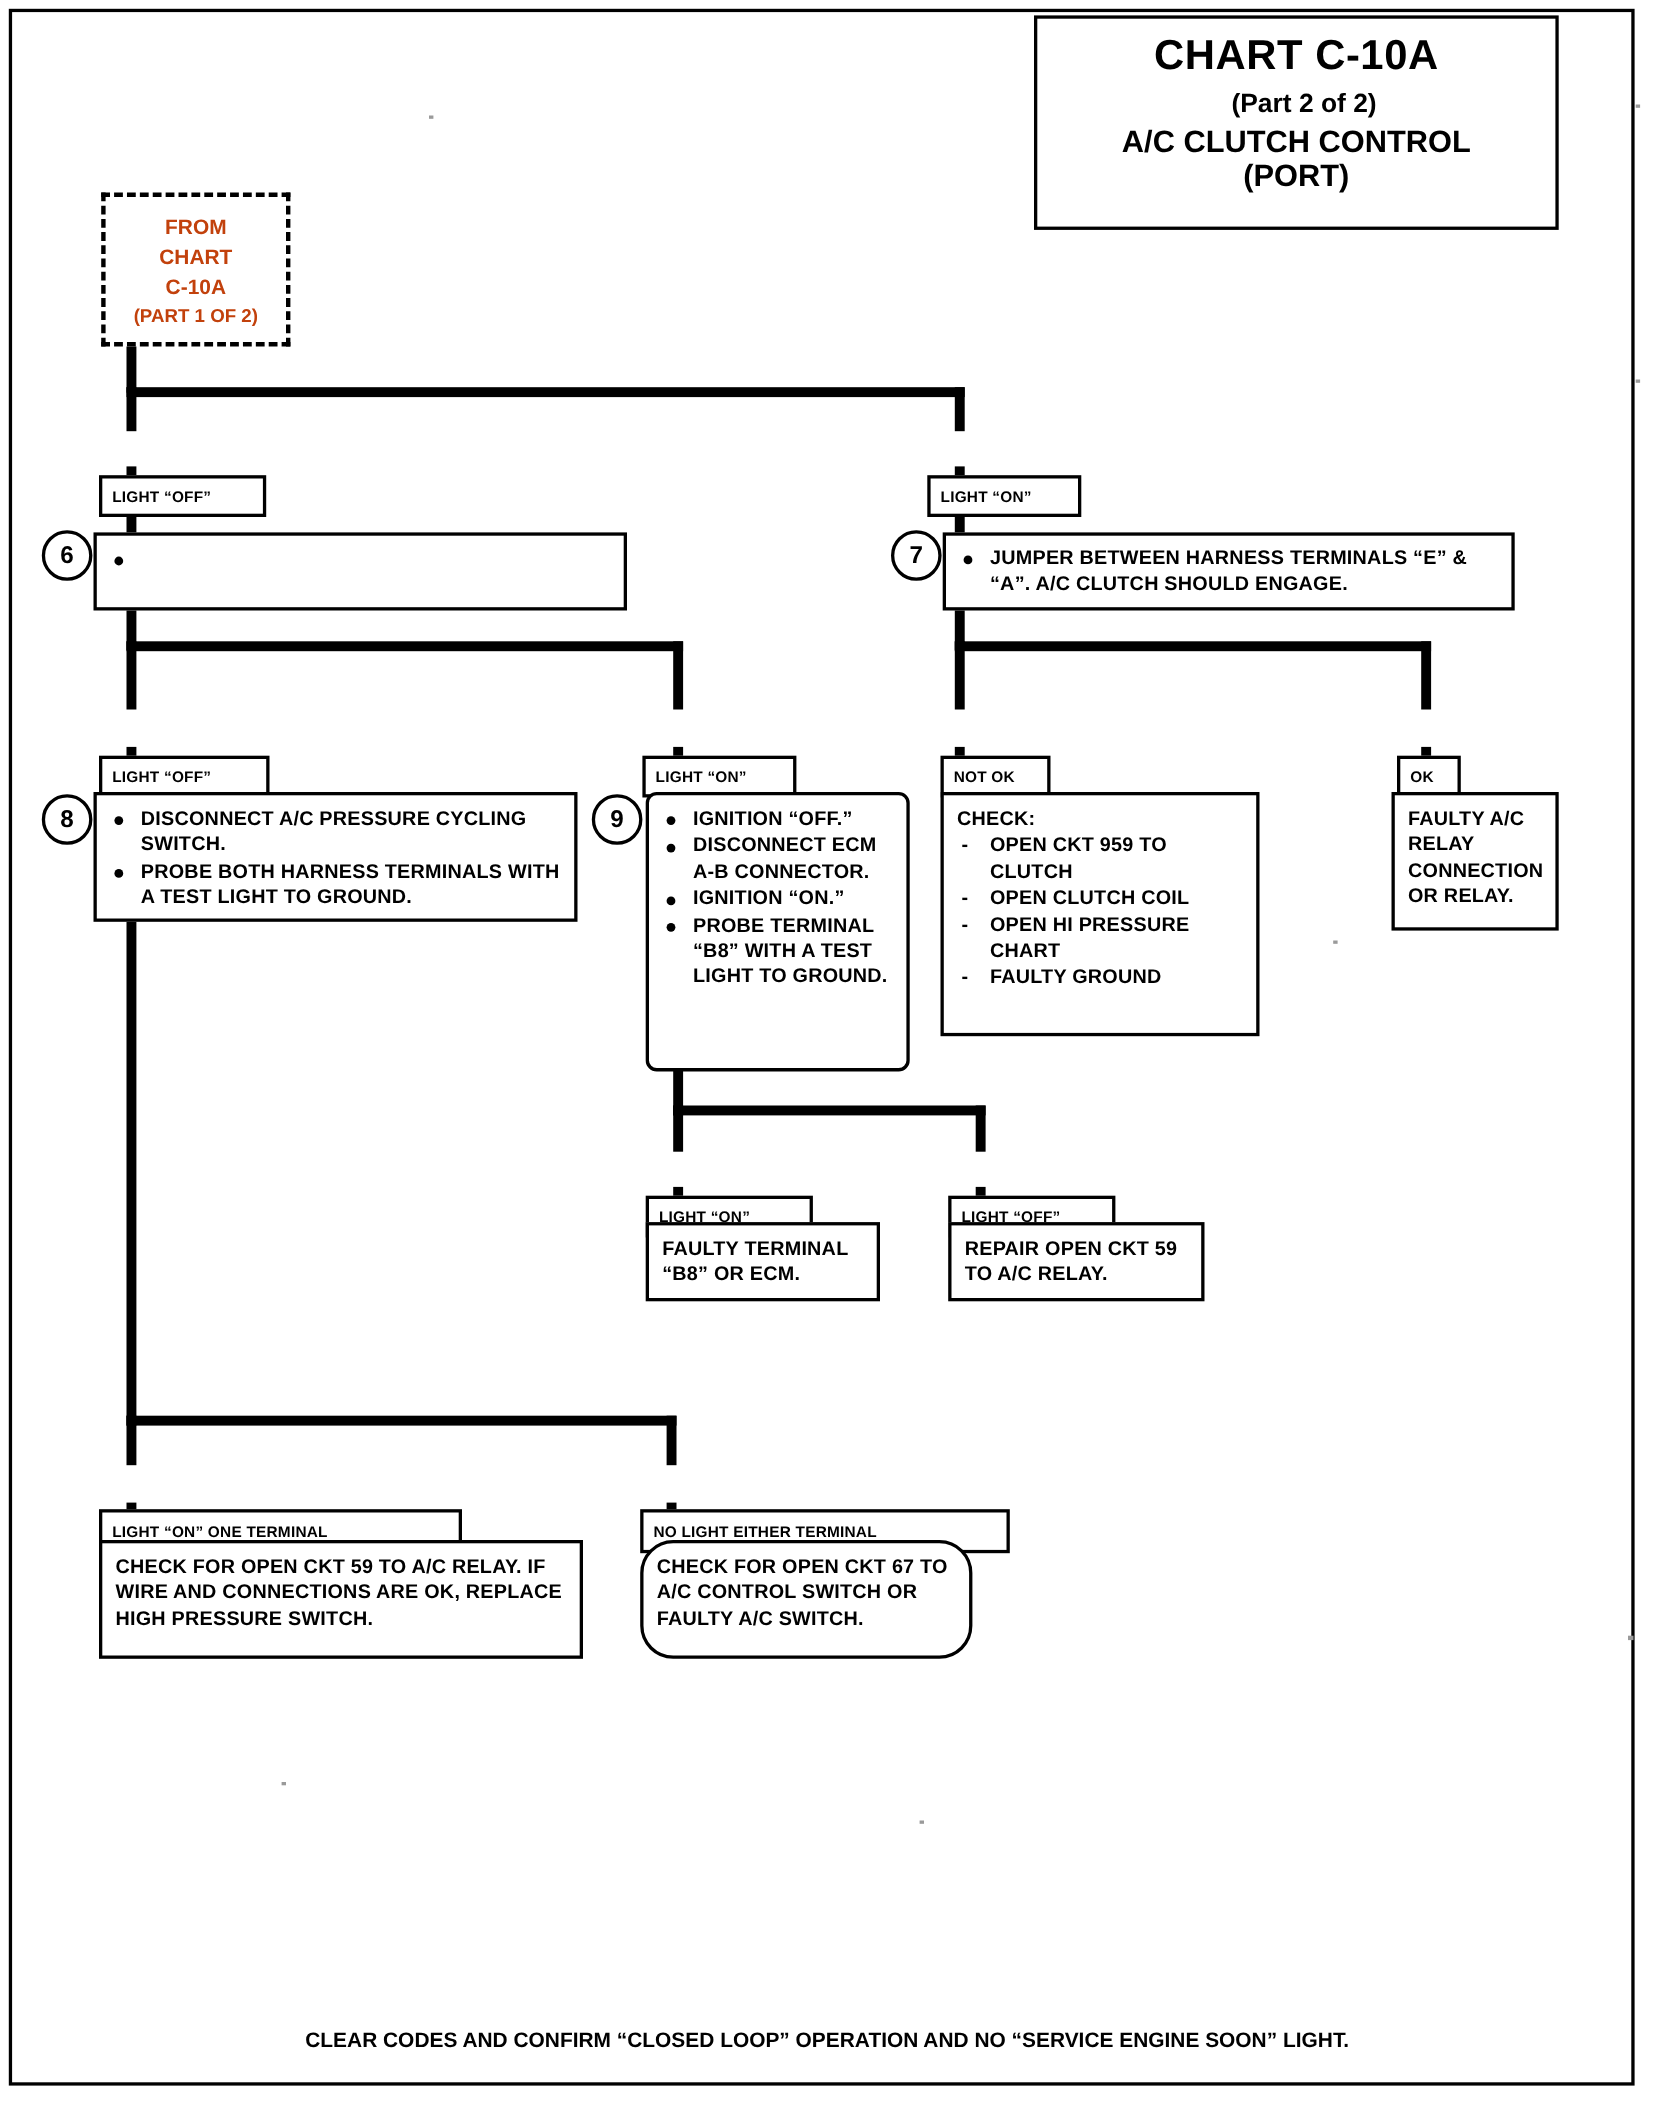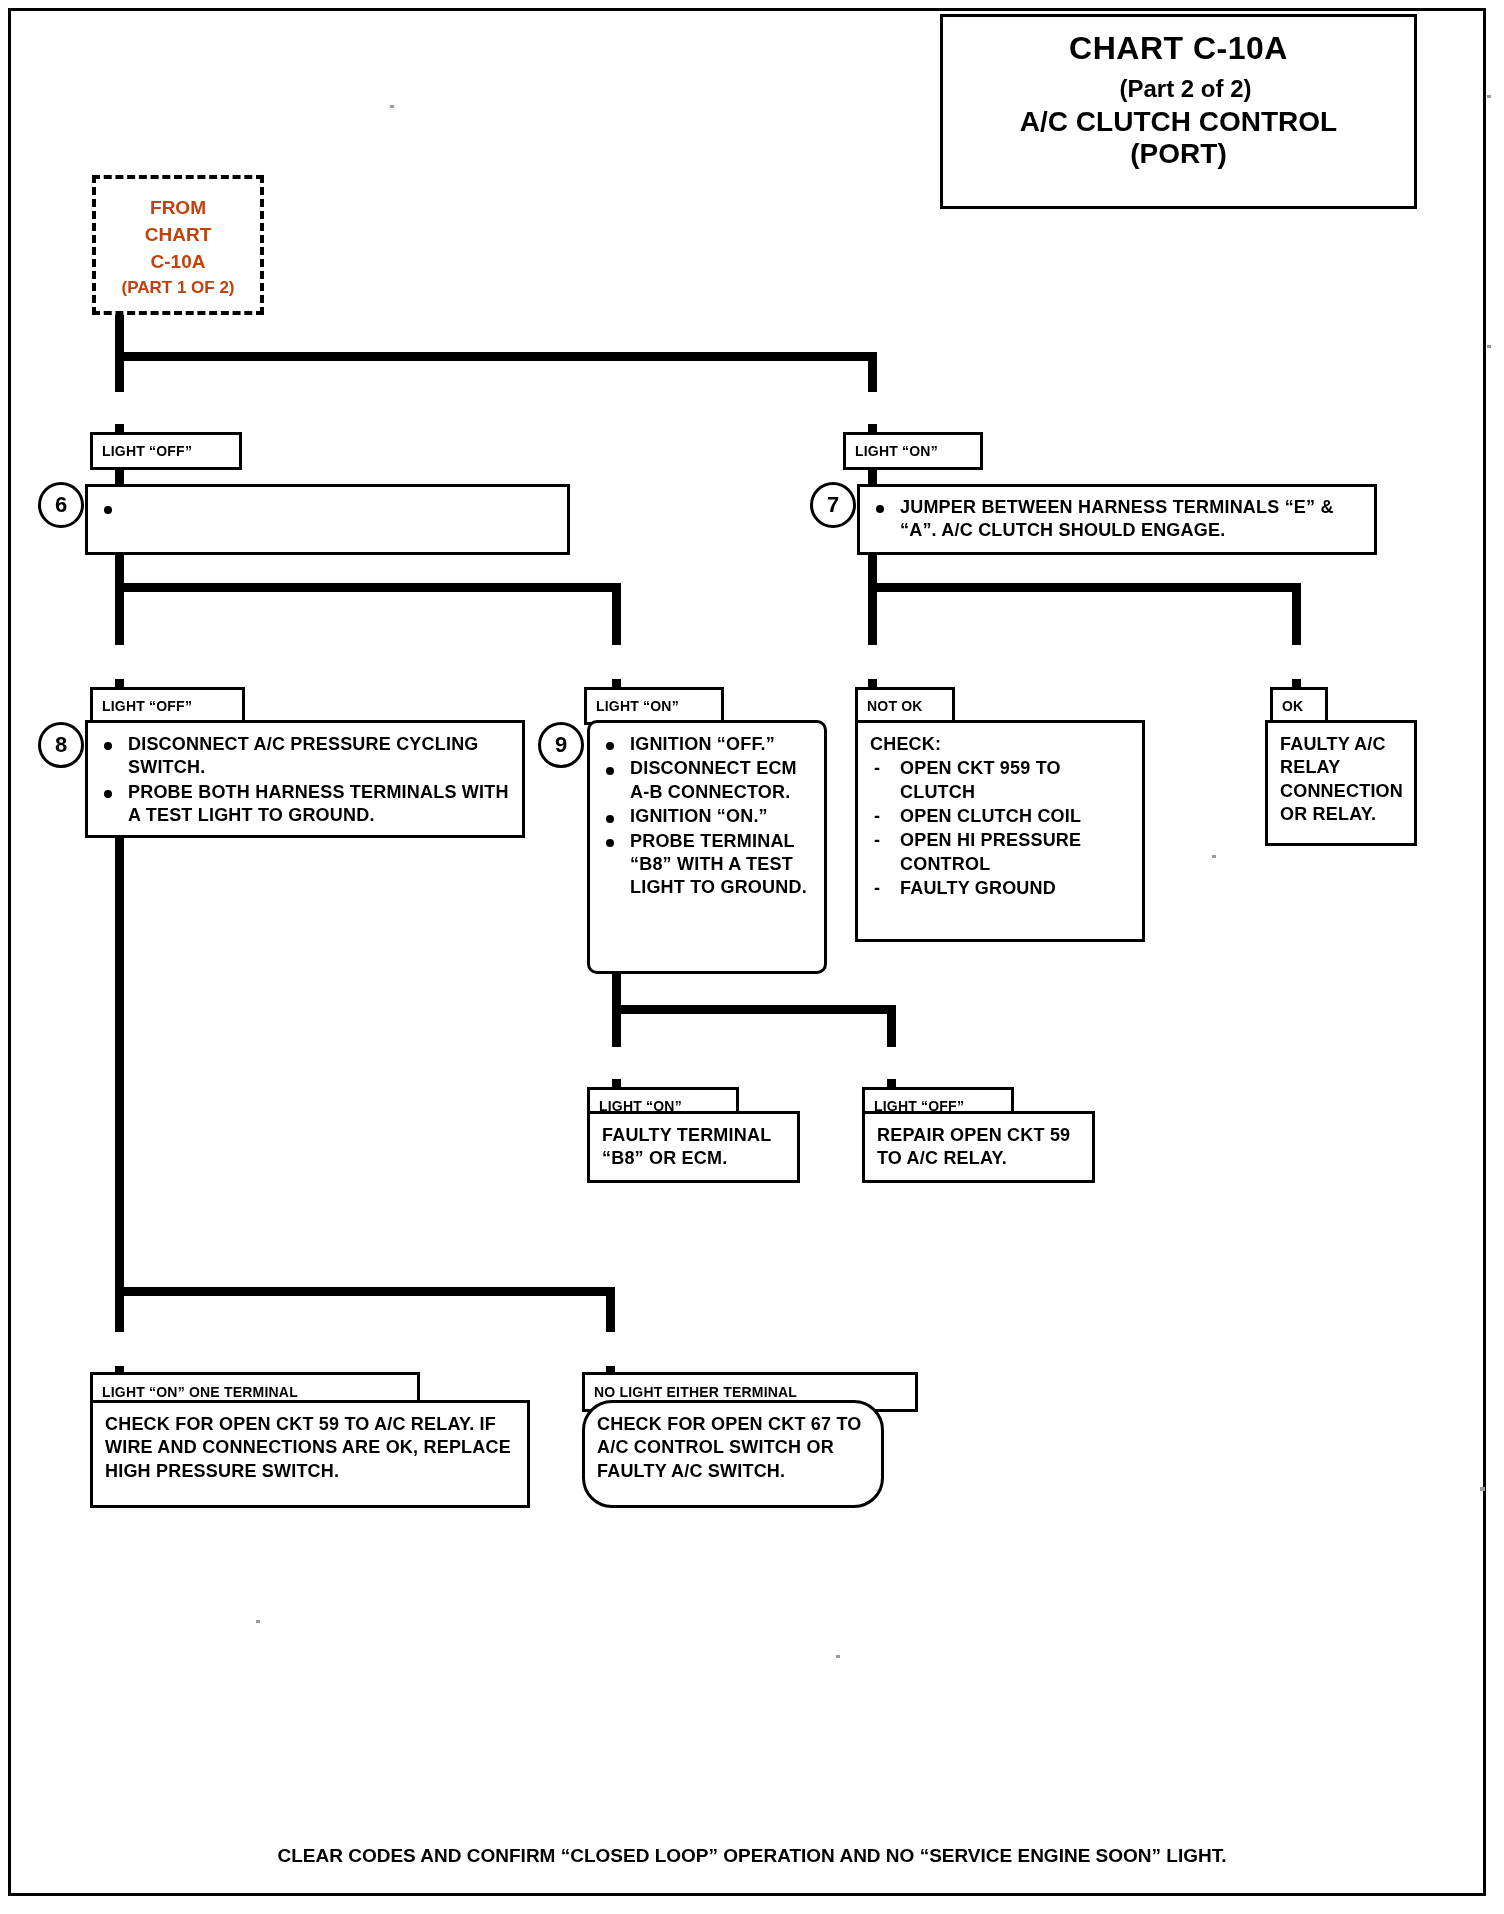--- a/index.html
+++ b/index.html
@@ -47,21 +47,21 @@
     line-height:1.30;
   }
   .title-box{
     position:absolute;
     box-sizing:border-box;
     border:3px solid #000;
     background:#fff;
     text-align:center;
     z-index:7;
   }
-  .t1{font-size:32px;font-weight:bold;letter-spacing:.5px;line-height:1.08;}
+  .t1{font-size:38px;font-weight:bold;letter-spacing:.5px;line-height:1.08;}
   .t2{font-size:24px;font-weight:bold;line-height:1.15;}
   .t3{font-size:28px;font-weight:bold;line-height:1.12;}
   
   .ln{position:absolute;background:#000;z-index:2;}
   
   .step-circle{
     position:absolute;
     width:40px;height:40px;border-radius:50%;
     border:3px solid #000;background:#fff;
     display:flex;align-items:center;justify-content:center;
@@ -189,21 +189,21 @@
       <li><span class="bullet"></span><span>IGNITION “ON.”</span></li>
       <li><span class="bullet"></span><span>PROBE TERMINAL “B8” WITH A TEST LIGHT TO GROUND.</span></li>
     </ul>
   </div>
 
   <div class="box" style="left:855px;top:720px;width:290px;height:222px;padding:10px 12px;">
     <div class="plainline">CHECK:</div>
     <ul class="dl">
       <li><span class="dash">-</span><span>OPEN CKT 959 TO CLUTCH</span></li>
       <li><span class="dash">-</span><span>OPEN CLUTCH COIL</span></li>
-      <li><span class="dash">-</span><span>OPEN HI PRESSURE CONTROL</span></li>
+      <li><span class="dash">-</span><span>OPEN HI PRESSURE CHART</span></li>
       <li><span class="dash">-</span><span>FAULTY GROUND</span></li>
     </ul>
   </div>
 
   <div class="box text-box" style="left:1265px;top:720px;width:152px;height:126px;">FAULTY A/C RELAY CONNECTION OR RELAY.</div>
 
   <div class="ln" style="left:612px;top:972px;width:9px;height:42px;"></div>
   <div class="ln" style="left:612px;top:1005px;width:284px;height:9px;"></div>
   <div class="ln" style="left:612px;top:1005px;width:9px;height:42px;"></div>
   <div class="ln" style="left:887px;top:1005px;width:9px;height:42px;"></div>

